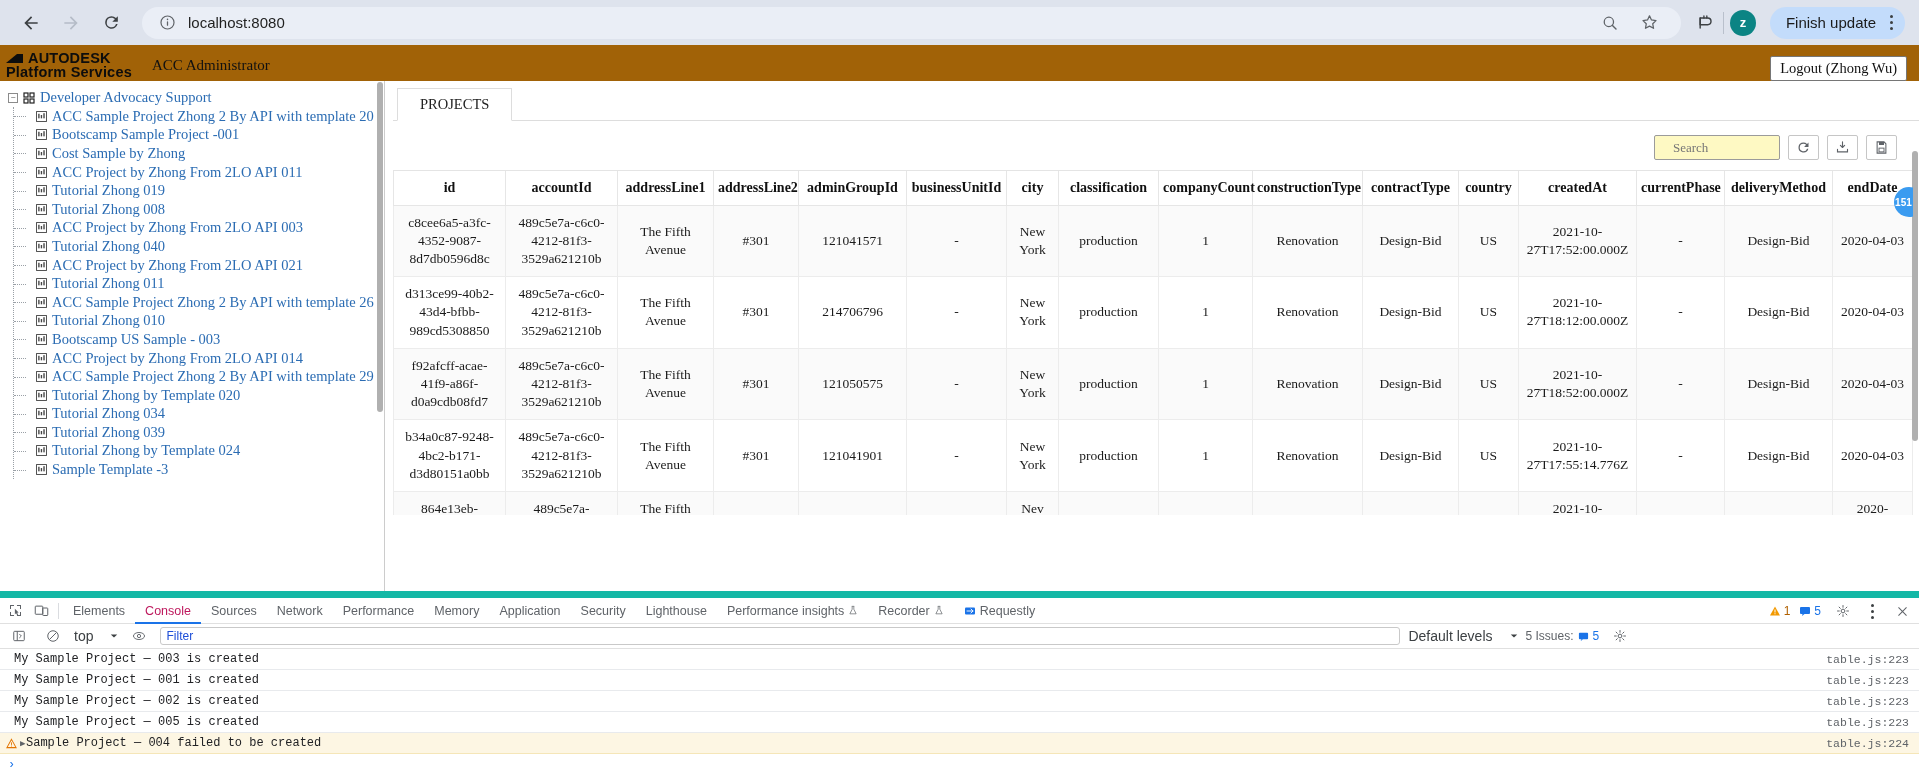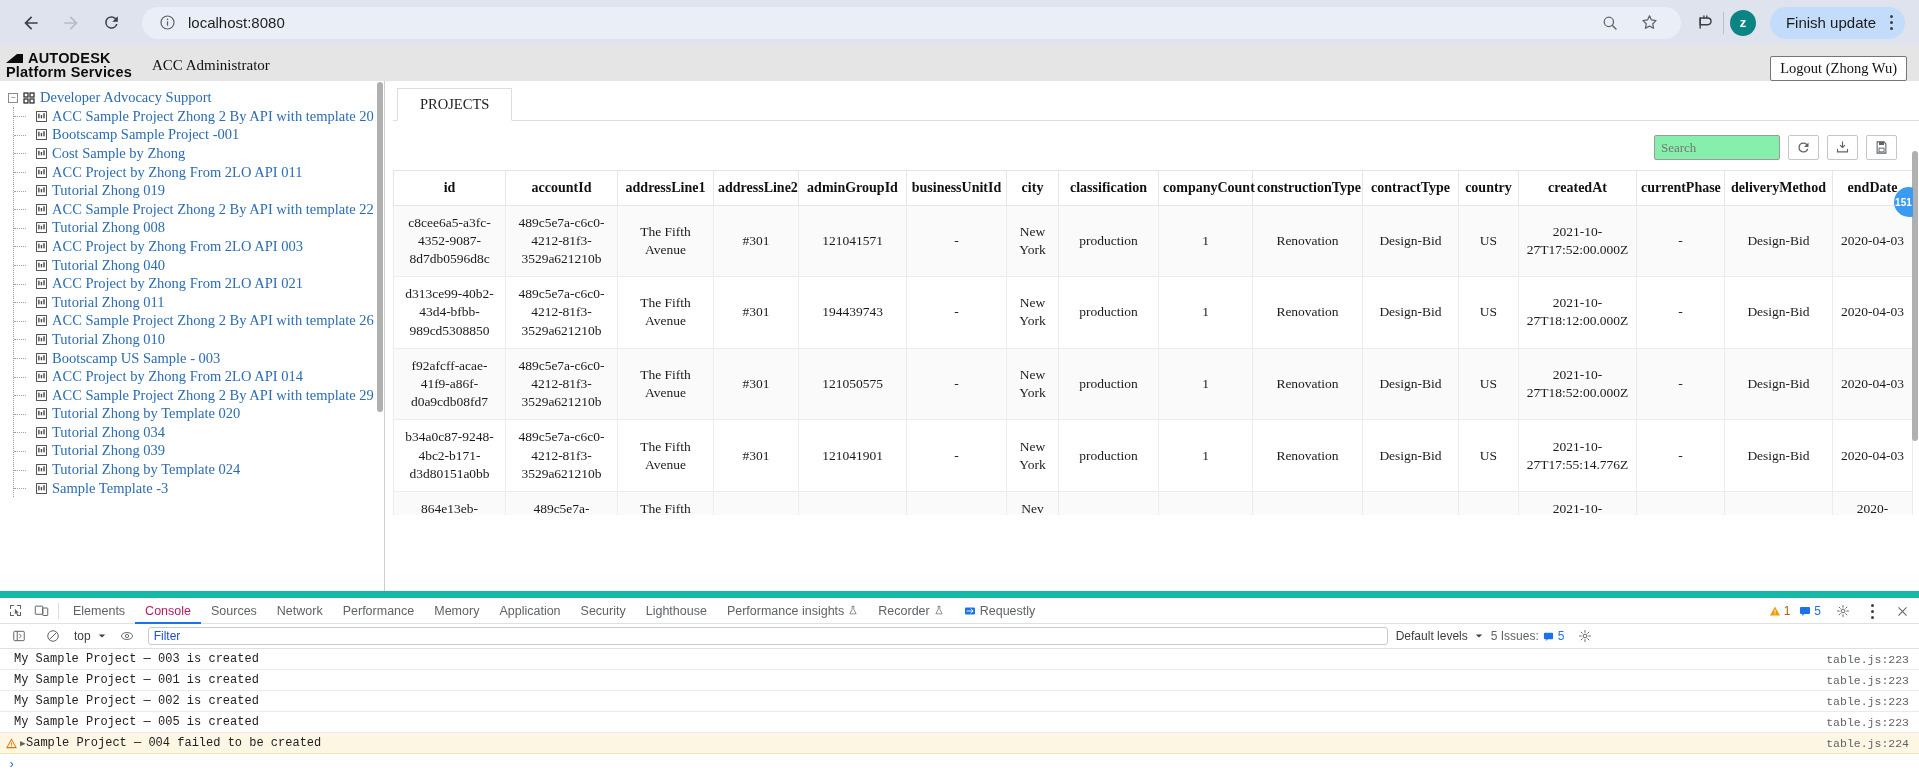--- a/index.html
+++ b/index.html
@@ -37,21 +37,21 @@
   }
   .finish-update{
     height:32px;background:#c3dcfb;border-radius:16px;display:flex;align-items:center;
     padding:0 6px 0 16px;gap:8px;font-size:15px;color:#1b1b1b;cursor:pointer;margin-left:8px;
   }
   .kebab{display:flex;flex-direction:column;gap:3px;padding:0 6px;cursor:pointer;}
   .kebab i{width:3px;height:3px;border-radius:50%;background:#3c4043;display:block;}
 
   
   .app-header{
-    height:36px; background:#e5e5e5; display:flex; align-items:center; padding:4px 12px 0 6px;
+    height:36px; background:#a16207; display:flex; align-items:center; padding:4px 12px 0 6px;
     position:relative;
   }
   .adsk-logo{display:flex;flex-direction:column;line-height:1.0;margin-right:18px;}
   .adsk-row1{display:flex;align-items:center;gap:5px;}
   .adsk-mark{width:17px;height:11px;display:block;}
   .adsk-text1{font-family:"Liberation Sans",sans-serif;font-weight:bold;font-size:14.5px;letter-spacing:.2px;color:#0d0d0d;}
   .adsk-text2{font-family:"Liberation Sans",sans-serif;font-weight:bold;font-size:14.5px;letter-spacing:.2px;color:#0d0d0d;margin-left:0px;}
   .app-title{font-family:"Liberation Serif",serif;font-size:15px;color:#111;margin-left:2px;}
   .logout-btn{
     position:absolute;right:12px;top:11px;
@@ -92,22 +92,22 @@
     margin-top:6px;border-bottom:1px solid #dddddd;height:34px;display:flex;align-items:flex-end;
     padding-left:4px;
   }
   .tab{
     border:1px solid #ddd;border-bottom:1px solid #fff;background:#fff;
     height:33px;display:flex;align-items:center;padding:0 22px;
     font-family:"Liberation Serif",serif;font-size:14.5px;color:#222;cursor:pointer;position:relative;top:1px;
   }
   .toolbar-row{display:flex;justify-content:flex-end;align-items:center;gap:8px;padding:14px 22px 10px 0;}
   .search-box{
-    width:126px;height:25px;border:1px solid #9b9b9b;border-radius:2px;background:#86efac;
-    font-family:"Liberation Serif",serif;font-size:13px;color:#777;padding:0 6px;
+    width:126px;height:25px;border:1px solid #9b9b9b;border-radius:2px;background:#fef9c3;
+    font-family:"Liberation Serif",serif;font-size:13px;color:#777;padding:0 18px;
     display:flex;align-items:center;
   }
   .tb-sq{
     width:31px;height:25px;border:1px solid #c6c6c6;border-radius:2px;background:#fff;
     display:flex;align-items:center;justify-content:center;cursor:pointer;
   }
   .table-wrap{
     margin-right:6px;border-top:1px solid #e4e4e4;overflow:hidden;position:relative;
     height:345px;
   }
@@ -147,21 +147,21 @@
   .warn-count{display:flex;align-items:center;gap:3px;color:#b06000;}
   .issue-count{display:flex;align-items:center;gap:3px;color:#1a73e8;}
   .dt-filterbar{
     height:25px;display:flex;align-items:center;gap:8px;padding:0 6px;border-bottom:1px solid #e0e0e0;
     font-size:12px;color:#3c4043;
   }
   .filter-input{
     flex:1;height:18px;border:1px solid #c9c9c9;border-radius:3px;background:#fff;
     display:flex;align-items:center;padding:0 5px;color:#1d4ed8;font-size:12px;max-width:1240px;
   }
-  .level-select{display:flex;align-items:center;gap:7px;cursor:pointer;color:#3c4043;font-size:12px;}
+  .level-select{display:flex;align-items:center;gap:17px;cursor:pointer;color:#3c4043;font-size:14px;}
   .issues-label{font-size:12px;color:#5f6368;display:flex;align-items:center;gap:4px;}
   .console-log{font-family:"Liberation Mono", monospace;font-size:12px;color:#202124;}
   .log-row{height:21px;display:flex;align-items:center;border-bottom:1px solid #e8eaed;padding-left:14px;position:relative;}
   .log-row.warning{background:#fdf6e3;border-bottom:1px solid #f5e6b8;}
   .log-src{position:absolute;right:10px;color:#5f6368;font-size:11.5px;cursor:pointer;}
   .warn-tri{position:absolute;left:6px;top:5px;}
   .disclosure{position:absolute;left:20px;color:#5f6368;font-size:9px;}
   .log-warning-text{padding-left:12px;}
   .prompt-row{height:22px;display:flex;align-items:center;padding-left:8px;color:#1a73e8;font-size:12px;font-family:"Liberation Mono",monospace;}
 </style>
@@ -294,29 +294,20 @@
             <a class="tree-link">ACC Project by Zhong From 2LO API 011</a>
           </div>
           <div class="tree-item">
             <svg class="proj-icon" viewBox="0 0 12 12">
               <rect x="0.6" y="0.6" width="10.8" height="10.8" fill="#fff" stroke="#444" stroke-width="1"></rect>
               <rect x="2.4" y="3" width="1.5" height="5" fill="#444"></rect>
               <rect x="5.2" y="4.4" width="1.5" height="3.6" fill="#444"></rect>
               <rect x="8" y="2.4" width="1.5" height="5.6" fill="#444"></rect>
             </svg>
             <a class="tree-link">Tutorial Zhong 019</a>
-          </div>
-          <div class="tree-item">
-            <svg class="proj-icon" viewBox="0 0 12 12">
-              <rect x="0.6" y="0.6" width="10.8" height="10.8" fill="#fff" stroke="#444" stroke-width="1"></rect>
-              <rect x="2.4" y="3" width="1.5" height="5" fill="#444"></rect>
-              <rect x="5.2" y="4.4" width="1.5" height="3.6" fill="#444"></rect>
-              <rect x="8" y="2.4" width="1.5" height="5.6" fill="#444"></rect>
-            </svg>
-            <a class="tree-link">ACC Sample Project Zhong 2 By API with template 22</a>
           </div>
           <div class="tree-item">
             <svg class="proj-icon" viewBox="0 0 12 12">
               <rect x="0.6" y="0.6" width="10.8" height="10.8" fill="#fff" stroke="#444" stroke-width="1"></rect>
               <rect x="2.4" y="3" width="1.5" height="5" fill="#444"></rect>
               <rect x="5.2" y="4.4" width="1.5" height="3.6" fill="#444"></rect>
               <rect x="8" y="2.4" width="1.5" height="5.6" fill="#444"></rect>
             </svg>
             <a class="tree-link">Tutorial Zhong 008</a>
           </div>
@@ -519,21 +510,21 @@
               <td>-</td>
               <td>Design-Bid</td>
               <td>2020-04-03</td>
               <td>storage.s.</td>
             </tr>
             <tr class="even">
               <td>d313ce99-40b2-43d4-bfbb-989cd5308850</td>
               <td>489c5e7a-c6c0-4212-81f3-3529a621210b</td>
               <td>The Fifth Avenue</td>
               <td>#301</td>
-              <td>194439743</td>
+              <td>214706796</td>
               <td>-</td>
               <td>New York</td>
               <td>production</td>
               <td>1</td>
               <td>Renovation</td>
               <td>Design-Bid</td>
               <td>US</td>
               <td>2021-10-27T18:12:00.000Z</td>
               <td>-</td>
               <td>Design-Bid</td>

